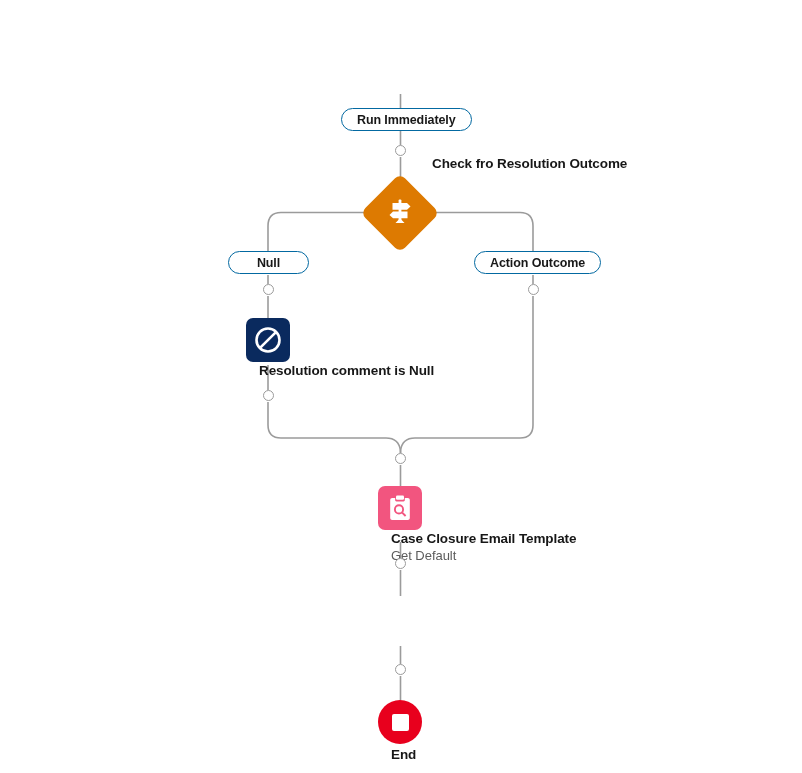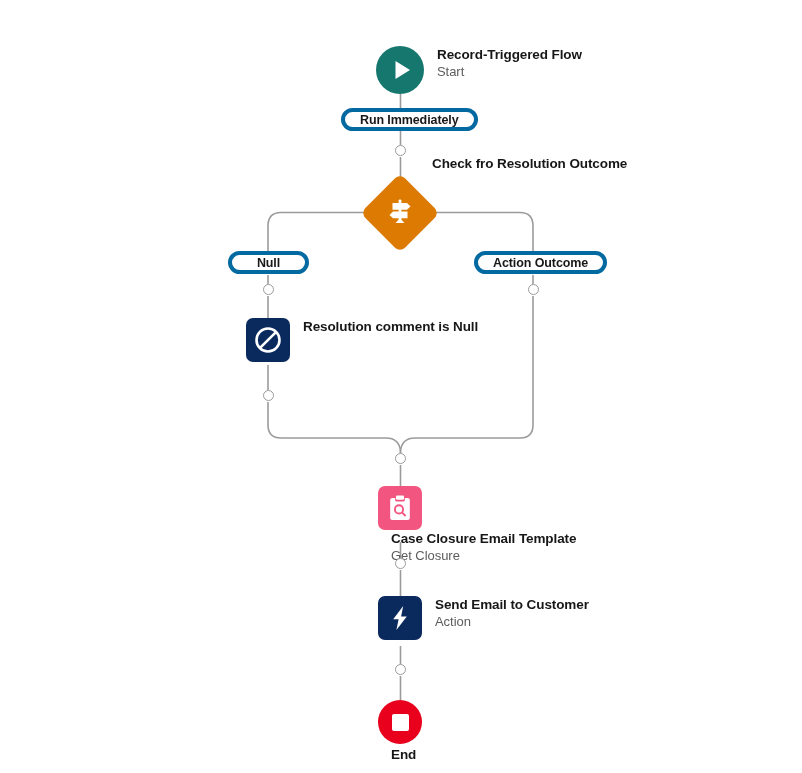--- a/index.html
+++ b/index.html
@@ -121,21 +121,21 @@
 
   
   .pill {
     position: absolute;
     display: flex;
     align-items: center;
     justify-content: center;
     height: 23px;
     padding: 0 15px;
     background: #ffffff;
-    border: 4px solid #0369a1;
+    border: 1px solid #0369a1;
     border-radius: 13px;
     font-size: 12.5px;
     font-weight: bold;
     color: #181818;
     letter-spacing: -0.1px;
     box-sizing: border-box;
     white-space: nowrap;
   }
 
   
@@ -179,33 +179,20 @@
       <path d="M400.5,465 L400.5,486"></path>
 
       <path d="M400.5,542 L400.5,558"></path>
       <path d="M400.5,570 L400.5,596"></path>
 
       <path d="M400.5,646 L400.5,664"></path>
       <path d="M400.5,676 L400.5,700"></path>
     </g>
   </svg>
 
-  <div class="node" style="left:376px; top:46px;">
-    <div class="glyph">
-      <div class="start-circle">
-        <svg width="48" height="48" viewBox="0 0 48 48" xmlns="http://www.w3.org/2000/svg">
-          <path d="M19.5,15 L34,24 L19.5,33 Z" fill="#ffffff"></path>
-        </svg>
-      </div>
-    </div>
-    <div class="labels">
-      <div class="n-title">Record-Triggered Flow</div>
-      <div class="n-sub">Start</div>
-    </div>
-  </div>
 
   <div class="pill" style="left:341px; top:108px;">Run Immediately</div>
   <div class="dot" style="left:395px; top:145px;"></div>
 
   <div class="node" style="left:360px; top:173px;">
     <div class="glyph diamond-wrap">
       <div class="diamond"></div>
       <div class="diamond-ico">
         <svg width="34" height="34" viewBox="0 0 34 34" xmlns="http://www.w3.org/2000/svg">
           <g fill="#ffffff">
@@ -225,21 +212,21 @@
       <div class="n-title">Check fro Resolution Outcome</div>
     </div>
   </div>
 
   <div class="pill" style="left:228px; top:251px; width:81px;">Null</div>
   <div class="pill" style="left:474px; top:251px;">Action Outcome</div>
 
   <div class="dot" style="left:262.5px; top:284px;"></div>
   <div class="dot" style="left:527.5px; top:284px;"></div>
 
-  <div class="node" style="left:246px; top:318px;">
+  <div class="node" style="left:246px; top:318px;flex-direction:column;">
     <div class="glyph">
       <div class="sq navy">
         <svg width="30" height="30" viewBox="0 0 30 30" xmlns="http://www.w3.org/2000/svg">
           <circle cx="15" cy="15" r="11.5" fill="none" stroke="#ffffff" stroke-width="2.6"></circle>
           <line x1="7.3" y1="22.7" x2="22.7" y2="7.3" stroke="#ffffff" stroke-width="2.6"></line>
         </svg>
       </div>
     </div>
     <div class="labels">
       <div class="n-title">Resolution comment is Null</div>
@@ -265,39 +252,26 @@
 
           <g fill="none" stroke="#f2557f" stroke-width="1.9">
             <circle cx="14" cy="16.4" r="4.1"></circle>
             <line x1="17.2" y1="19.6" x2="20.6" y2="23"></line>
           </g>
         </svg>
       </div>
     </div>
     <div class="labels">
       <div class="n-title">Case Closure Email Template</div>
-      <div class="n-sub">Get Closure</div>
+      <div class="n-sub">Get Default</div>
     </div>
   </div>
 
   <div class="dot" style="left:395px; top:558px;"></div>
 
-  <div class="node" style="left:378px; top:596px;">
-    <div class="glyph">
-      <div class="sq navy">
-        <svg width="30" height="30" viewBox="0 0 30 30" xmlns="http://www.w3.org/2000/svg">
-          <path d="M18.2,3 L8.2,16.2 L13.6,16.2 L11.4,27 L21.8,13.4 L16.1,13.4 Z" fill="#ffffff"></path>
-        </svg>
-      </div>
-    </div>
-    <div class="labels">
-      <div class="n-title">Send Email to Customer</div>
-      <div class="n-sub">Action</div>
-    </div>
-  </div>
 
   <div class="dot" style="left:395px; top:664px;"></div>
 
   <div class="node" style="left:378px; top:700px;flex-direction:column;">
     <div class="glyph">
       <div class="end-circle">
         <div class="end-square"></div>
       </div>
     </div>
     <div class="labels" style="margin-left:13px; padding-top:3px;">

